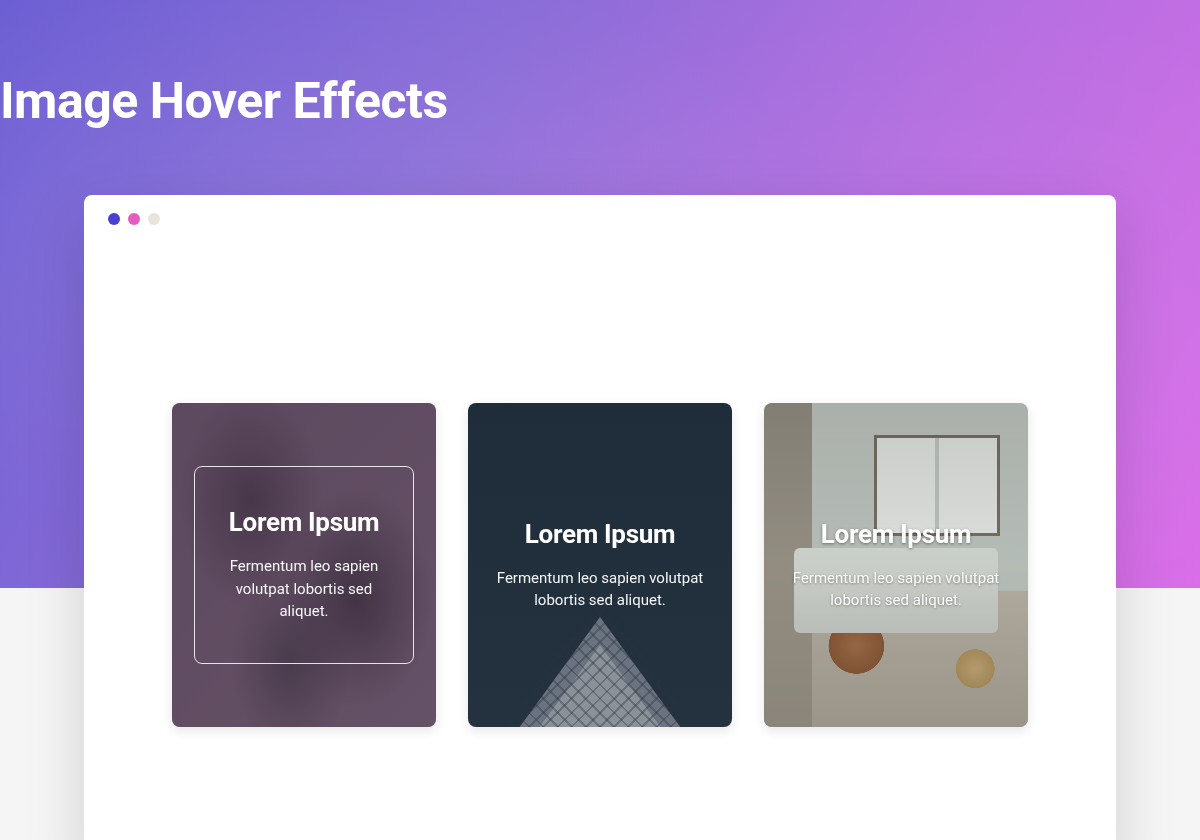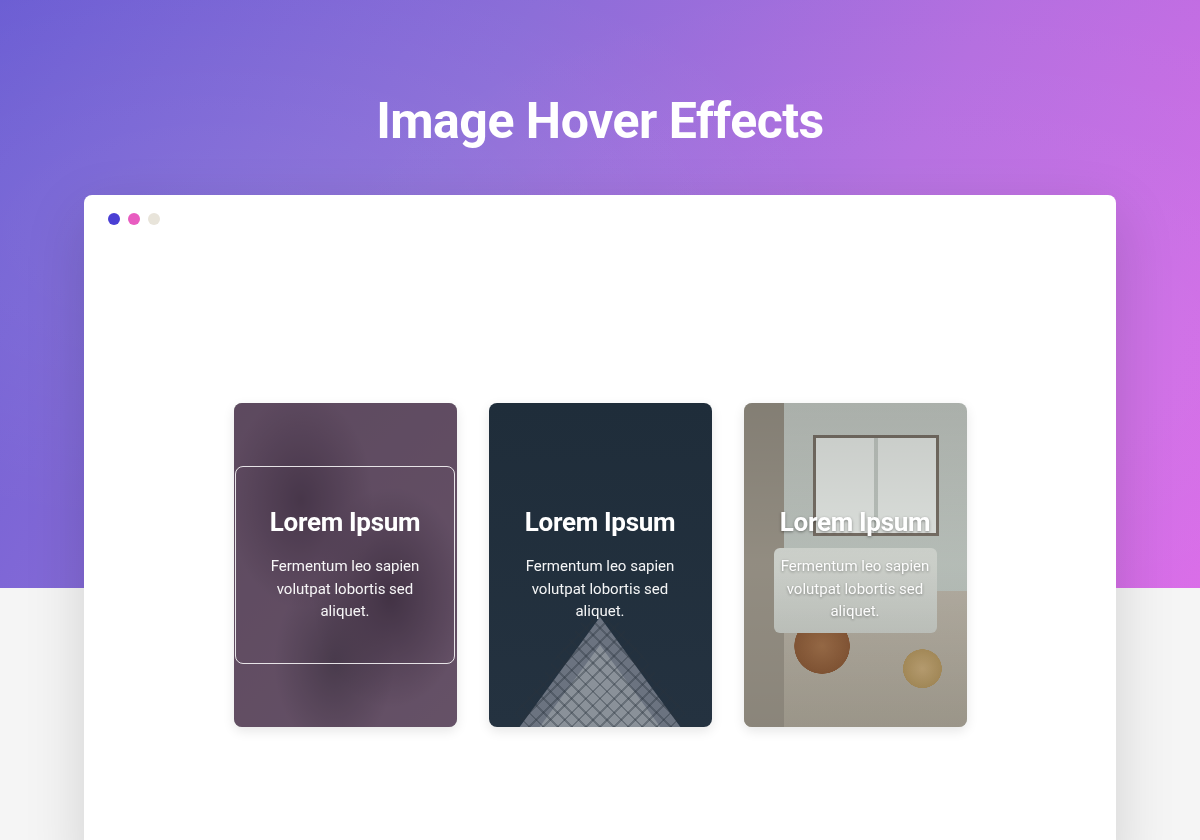--- a/index.html
+++ b/index.html
@@ -18,25 +18,24 @@
     content: '';
     position: absolute;
     inset: 0;
     background:
       radial-gradient(ellipse 600px 300px at 20% 40%, rgba(255,255,255,0.08), transparent),
       radial-gradient(ellipse 700px 400px at 80% 60%, rgba(255,255,255,0.06), transparent),
       radial-gradient(ellipse 500px 250px at 50% 80%, rgba(255,255,255,0.05), transparent);
   }
   .hero-title {
     position: relative;
-    text-align: center;
     color: #fff;
     font-size: 50px;
     font-weight: 700;
-    padding-top: 92px;
+    padding-top: 72px;
     letter-spacing: -0.5px;
   }
   .browser-window {
     position: absolute;
     top: 195px;
     left: 50%;
     transform: translateX(-50%);
     width: 1032px;
     background: #fff;
     border-radius: 8px;
@@ -55,21 +54,21 @@
     border-radius: 50%;
   }
   .cards {
     display: flex;
     gap: 32px;
     justify-content: center;
     padding: 160px 60px 0;
   }
   .card {
     position: relative;
-    width: 223px;
+    width: 264px;
     height: 324px;
     border-radius: 8px;
     overflow: hidden;
     box-shadow: 0 4px 12px rgba(0,0,0,0.1);
     display: flex;
     align-items: center;
     justify-content: center;
   }
   .card-bg {
     position: absolute;

